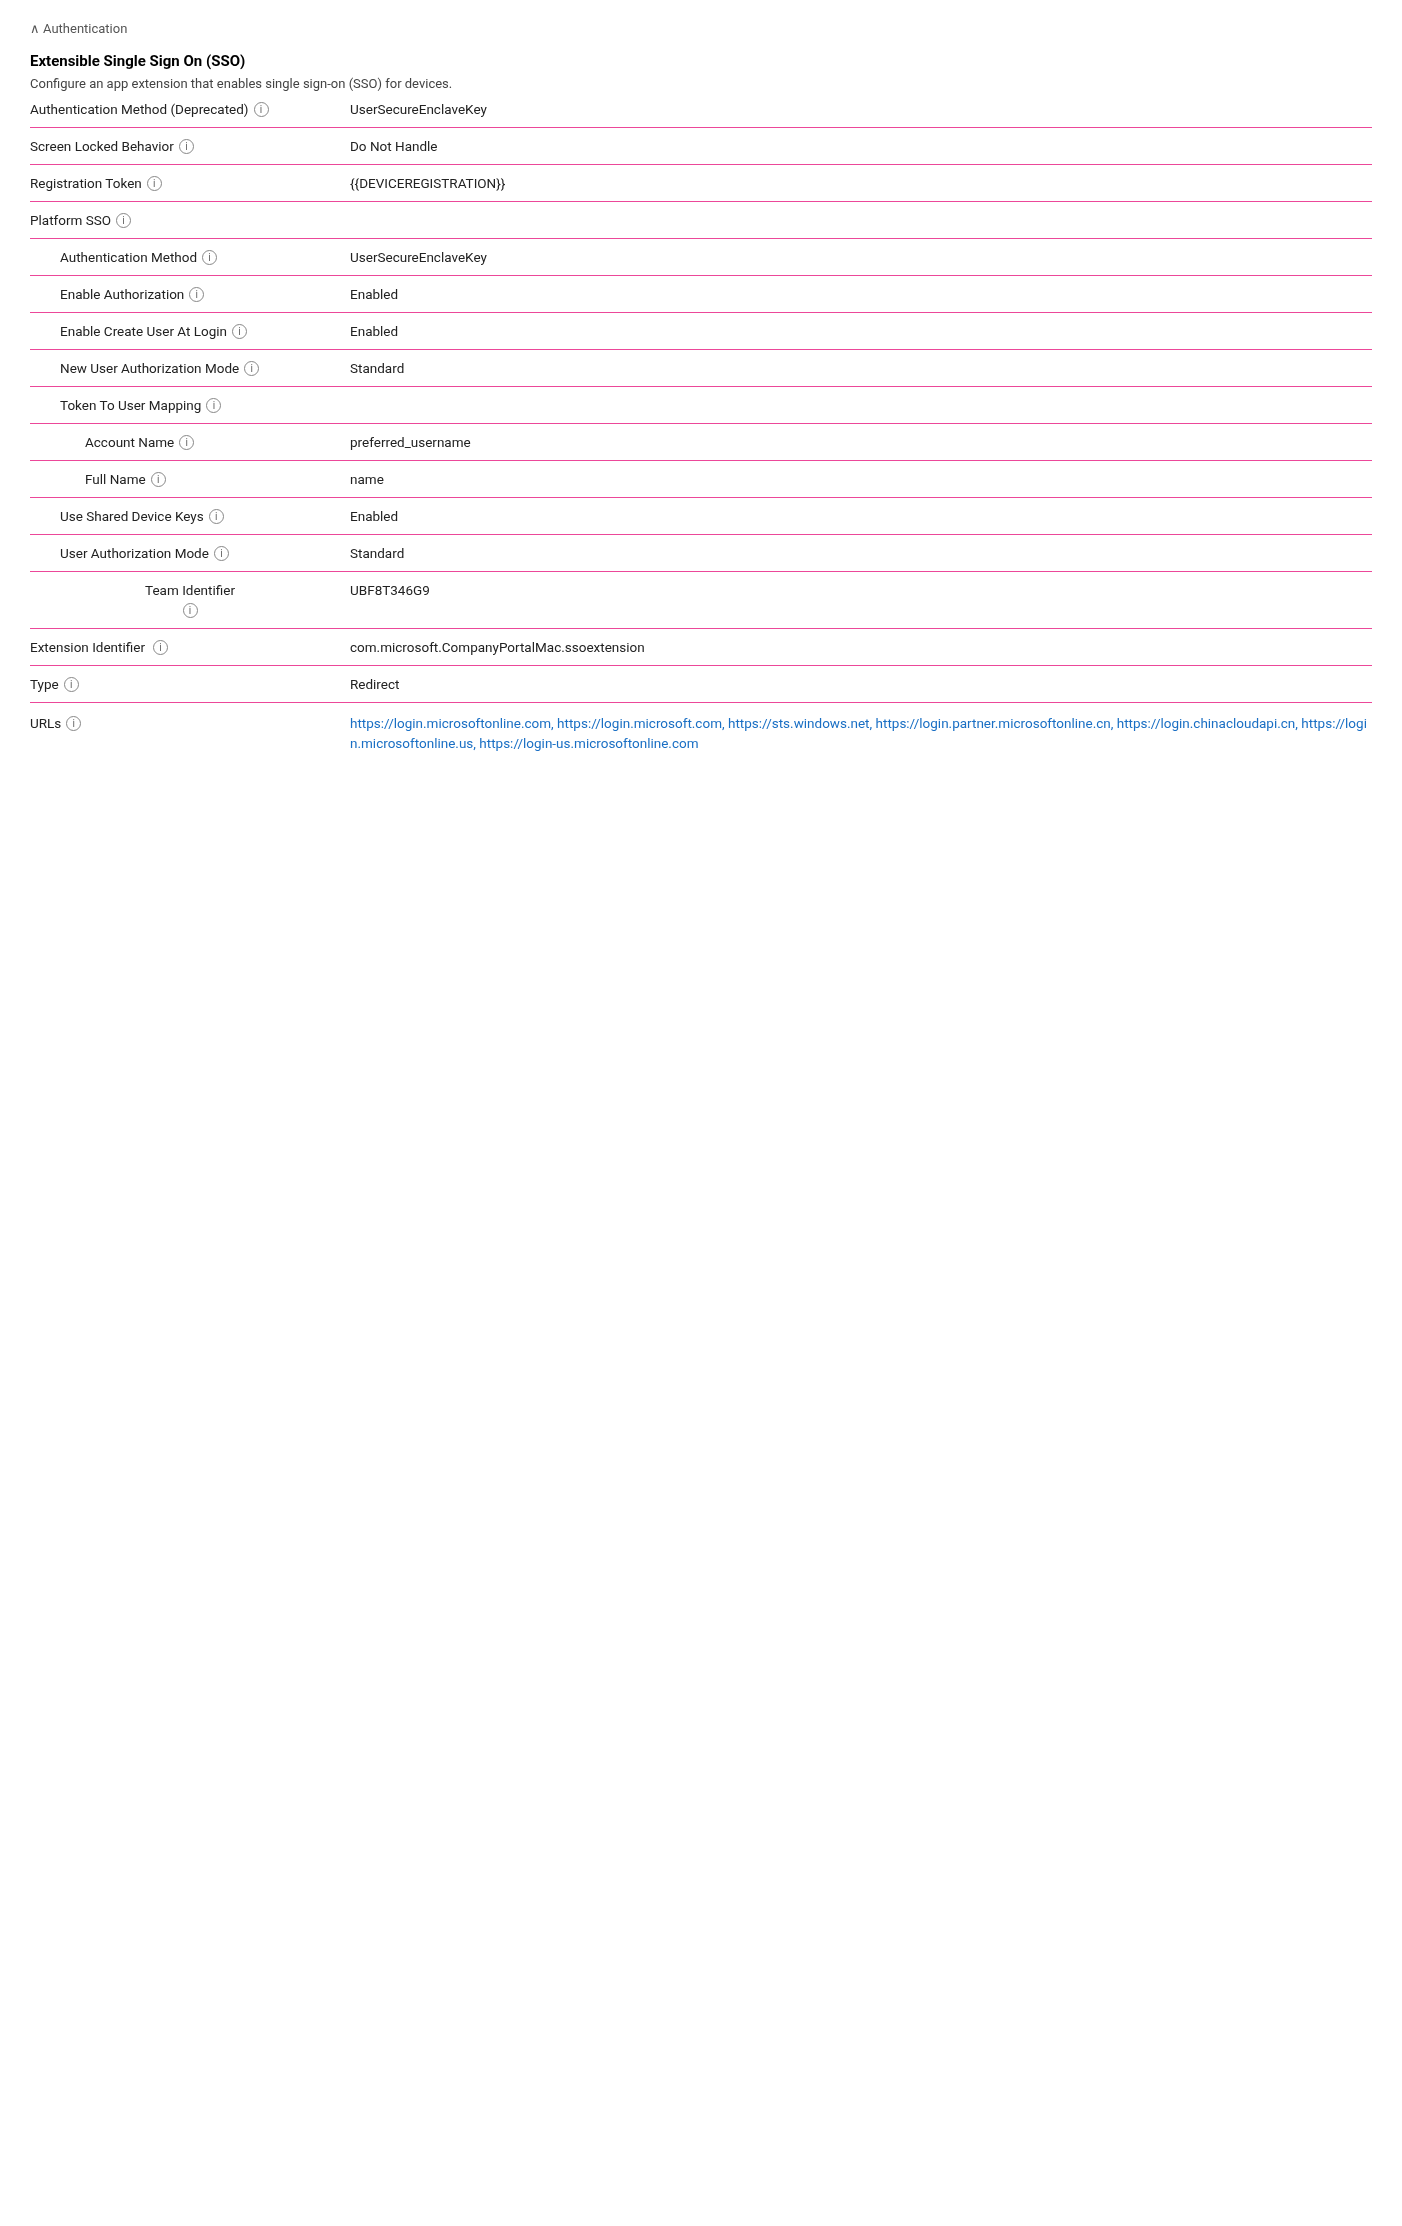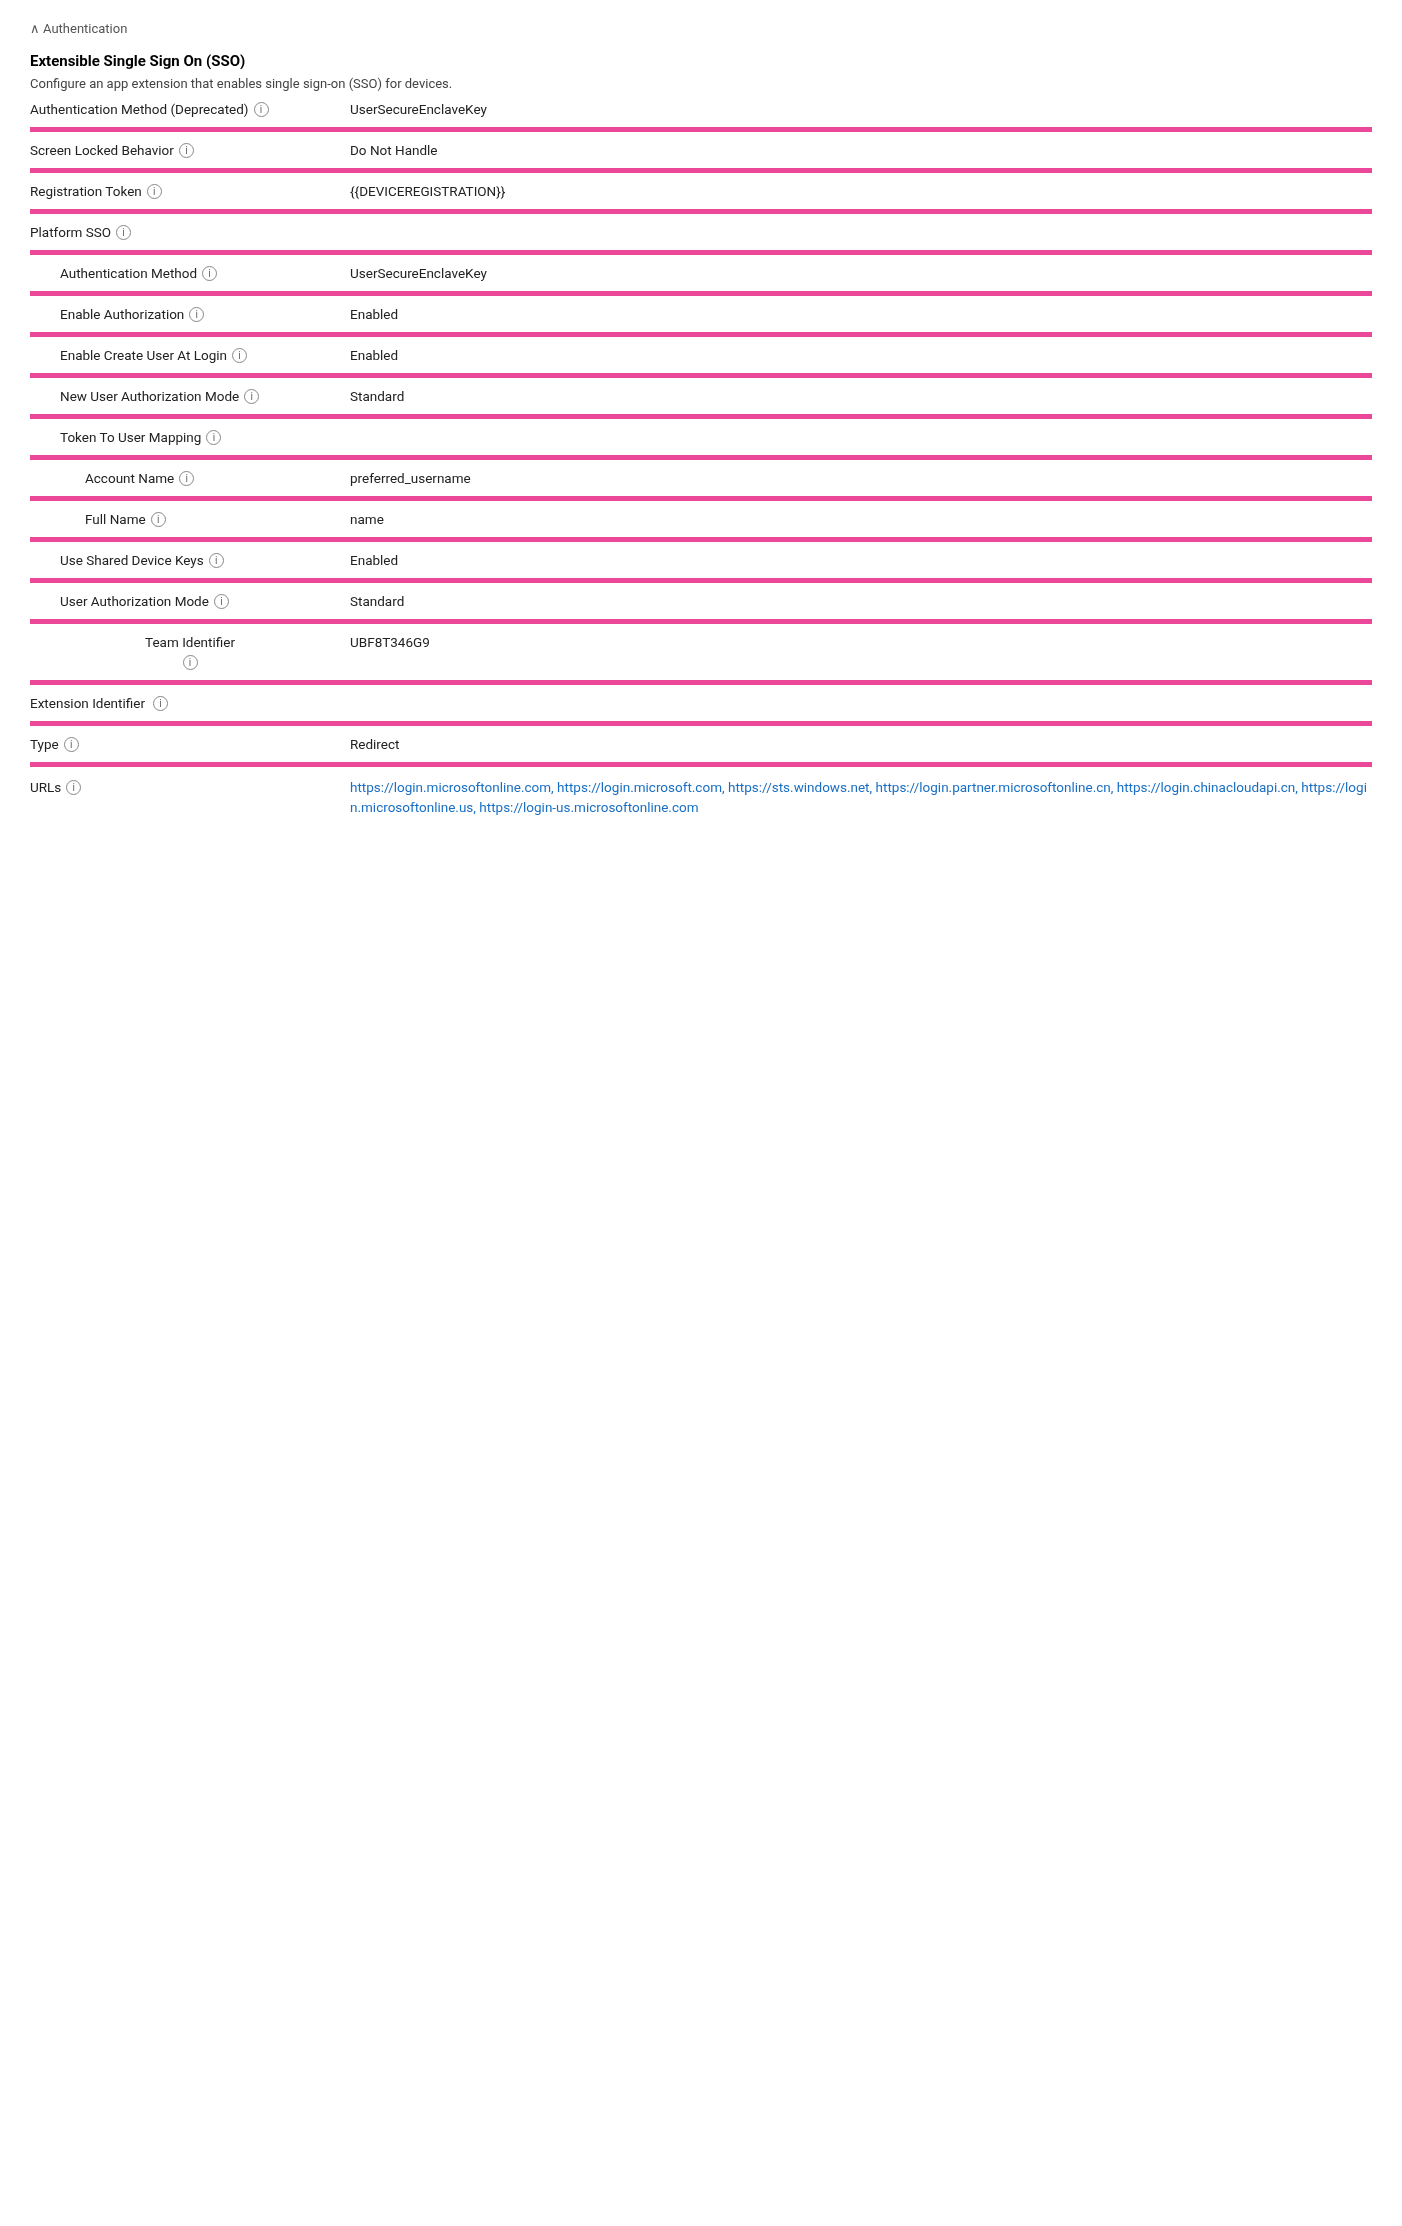--- a/index.html
+++ b/index.html
@@ -17,21 +17,21 @@
       margin-bottom: 6px;
     }
     .page-subtitle {
       font-size: 13px;
       color: #444;
     }
     .field-row {
       display: flex;
       align-items: baseline;
       padding: 10px 0;
-      border-bottom: 5px solid #ec4899;
+      border-bottom: 1px solid #ec4899;
     }
     .field-row:last-child {
       border-bottom: none;
     }
     .field-label {
       flex: 0 0 320px;
       color: #222;
       font-size: 13.5px;
       display: flex;
       align-items: center;
@@ -169,20 +169,21 @@
         <span>Team Identifier</span>
         <span class="info-icon">i</span>
       </div>
       <div class="field-value">UBF8T346G9</div>
     </div>
     <div class="field-row">
       <div class="field-label" style="padding-left: 0px; gap: 8px;">
         <span>Extension Identifier</span>
         <span class="info-icon">i</span>
       </div>
+      <div class="field-value">com.microsoft.CompanyPortalMac.ssoextension</div>
     </div>
     <div class="field-row">
       <div class="field-label" style="padding-left: 0px;">
         <span>Type</span>
         <span class="info-icon">i</span>
       </div>
       <div class="field-value">Redirect</div>
     </div>
     <div class="field-row">
       <div class="field-label" style="padding-left: 0px;">

